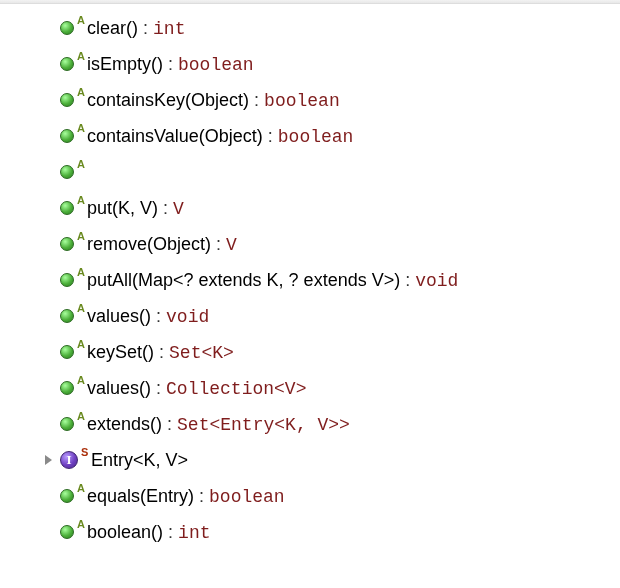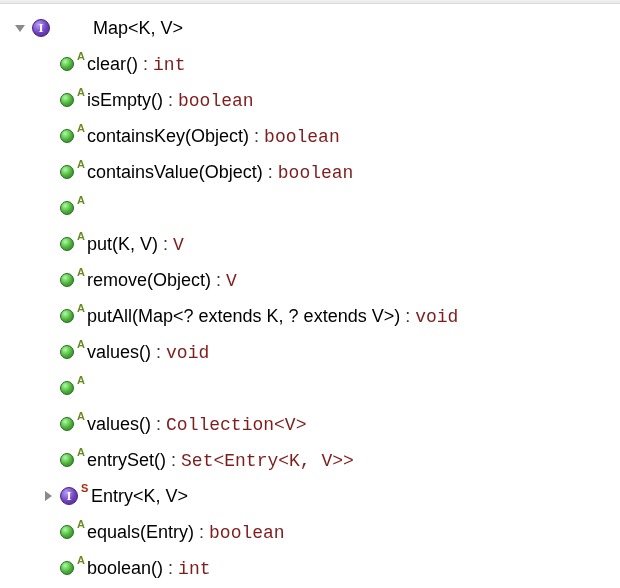--- a/index.html
+++ b/index.html
@@ -86,33 +86,20 @@
     border-bottom:1px solid #ddd;
   }
 </style>
 </head>
 <body>
 
 <div class="topbar"></div>
 
 <div class="root">
 
-  <div class="row">
-    <span class="spacer-l1"></span>
-    <span class="arrow">
-      <svg width="12" height="12" viewBox="0 0 12 12">
-          <polygon points="1,3 11,3 6,10" fill="#8a8a8a"></polygon>
-        </svg>
-    </span>
-    <span class="circle interface"></span>
-    <span class="sup"></span>
-    <span class="label">
-      <span class="name">Map&lt;K, V&gt;</span>
-    </span>
-  </div>
 
   <div class="row">
     <span class="spacer-l2"></span>
       <span class="spacer-l1"></span>
       <span class="spacer-arrowgap"></span>
     <span class="circle method"></span>
     <span class="sup abstract">A</span>
     <span class="label"><span class="name">clear()</span><span class="colon"> : </span><span class="ret">int</span></span>
   </div>
 
@@ -186,38 +173,39 @@
     <span class="sup abstract">A</span>
     <span class="label"><span class="name">values()</span><span class="colon"> : </span><span class="ret">void</span></span>
   </div>
 
   <div class="row">
     <span class="spacer-l2"></span>
       <span class="spacer-l1"></span>
       <span class="spacer-arrowgap"></span>
     <span class="circle method"></span>
     <span class="sup abstract">A</span>
+    <span class="label"><span class="name">keySet()</span><span class="colon"> : </span><span class="ret">Set&lt;K&gt;</span></span>
   </div>
 
   <div class="row">
     <span class="spacer-l2"></span>
       <span class="spacer-l1"></span>
       <span class="spacer-arrowgap"></span>
     <span class="circle method"></span>
     <span class="sup abstract">A</span>
     <span class="label"><span class="name">values()</span><span class="colon"> : </span><span class="ret">Collection&lt;V&gt;</span></span>
   </div>
 
   <div class="row">
     <span class="spacer-l2"></span>
       <span class="spacer-l1"></span>
       <span class="spacer-arrowgap"></span>
     <span class="circle method"></span>
     <span class="sup abstract">A</span>
-    <span class="label"><span class="name">entrySet()</span><span class="colon"> : </span><span class="ret">Set&lt;Entry&lt;K, V&gt;&gt;</span></span>
+    <span class="label"><span class="name">extends()</span><span class="colon"> : </span><span class="ret">Set&lt;Entry&lt;K, V&gt;&gt;</span></span>
   </div>
 
   <div class="row">
     <span class="spacer-l2"></span>
     <span class="arrow">
       <svg width="12" height="12" viewBox="0 0 12 12">
           <polygon points="3,1 10,6 3,11" fill="#8a8a8a"></polygon>
         </svg>
     </span>
     <span class="circle interface"></span>

